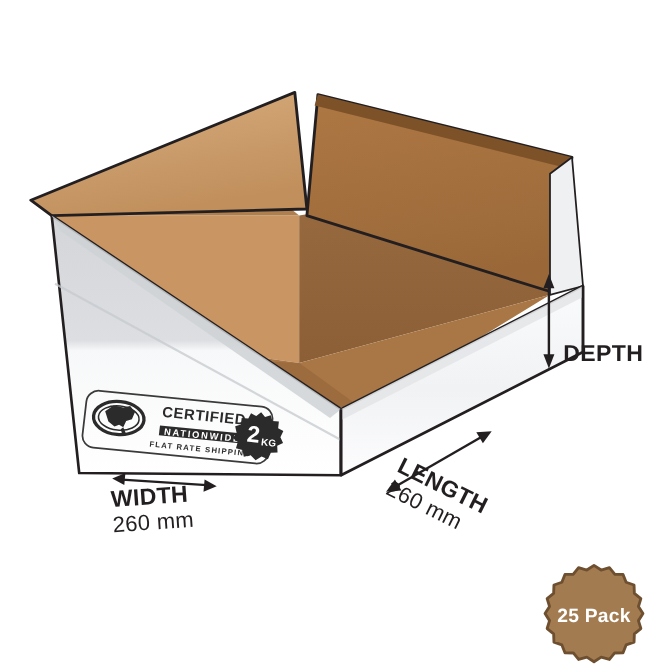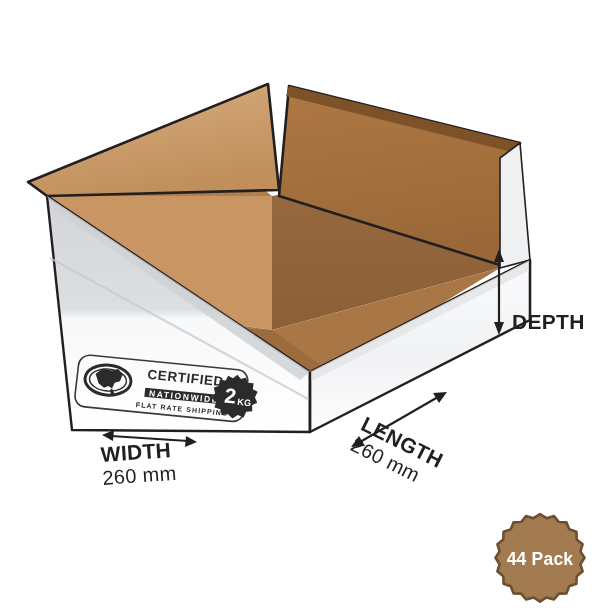--- a/index.html
+++ b/index.html
@@ -301,16 +301,16 @@
                L83.4 19.8 L83.7 27.4 L89.6 32.2 L87.4 39.4
                L91.5 45.8 L87.4 52.2 L89.6 59.4 L83.7 64.2
                L83.4 71.8 L76.2 74.3 L73.4 81.4 L65.8 81.6
                L61 87.5 L53.5 85.4 L47 89.6 L40.5 85.4
                L33 87.5 L28.2 81.6 L20.6 81.4 L17.8 74.3
                L10.6 71.8 L10.3 64.2 L4.4 59.4 L6.6 52.2
                L2.5 45.8 L6.6 39.4 L4.4 32.2 L10.3 27.4
                L10.6 19.8 L17.8 17.3 L20.6 10.2 L28.2 10
                L33 4.1 L40.5 6.2 Z" fill="#A37B51" stroke="#6E4F2F" stroke-width="2.6" stroke-linejoin="round"></path>
     </svg>
-    <div class="badge-label">44 Pack</div>
+    <div class="badge-label">25 Pack</div>
   </div>
 
 </div>
 
 </body></html>

